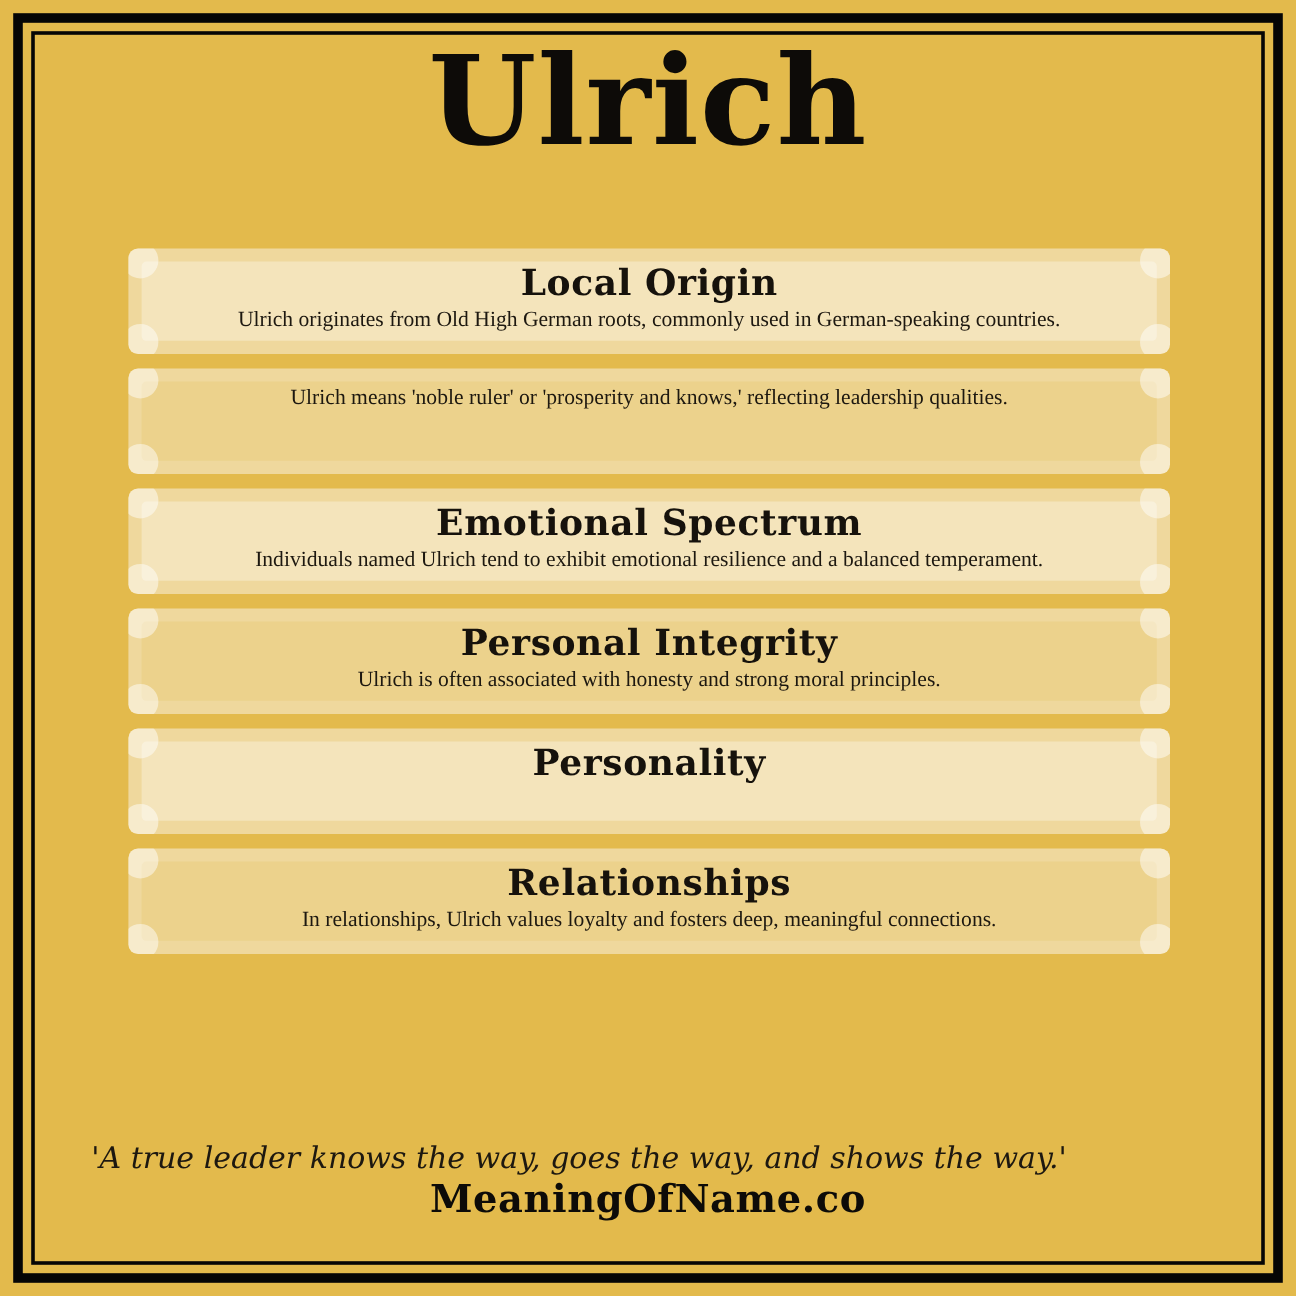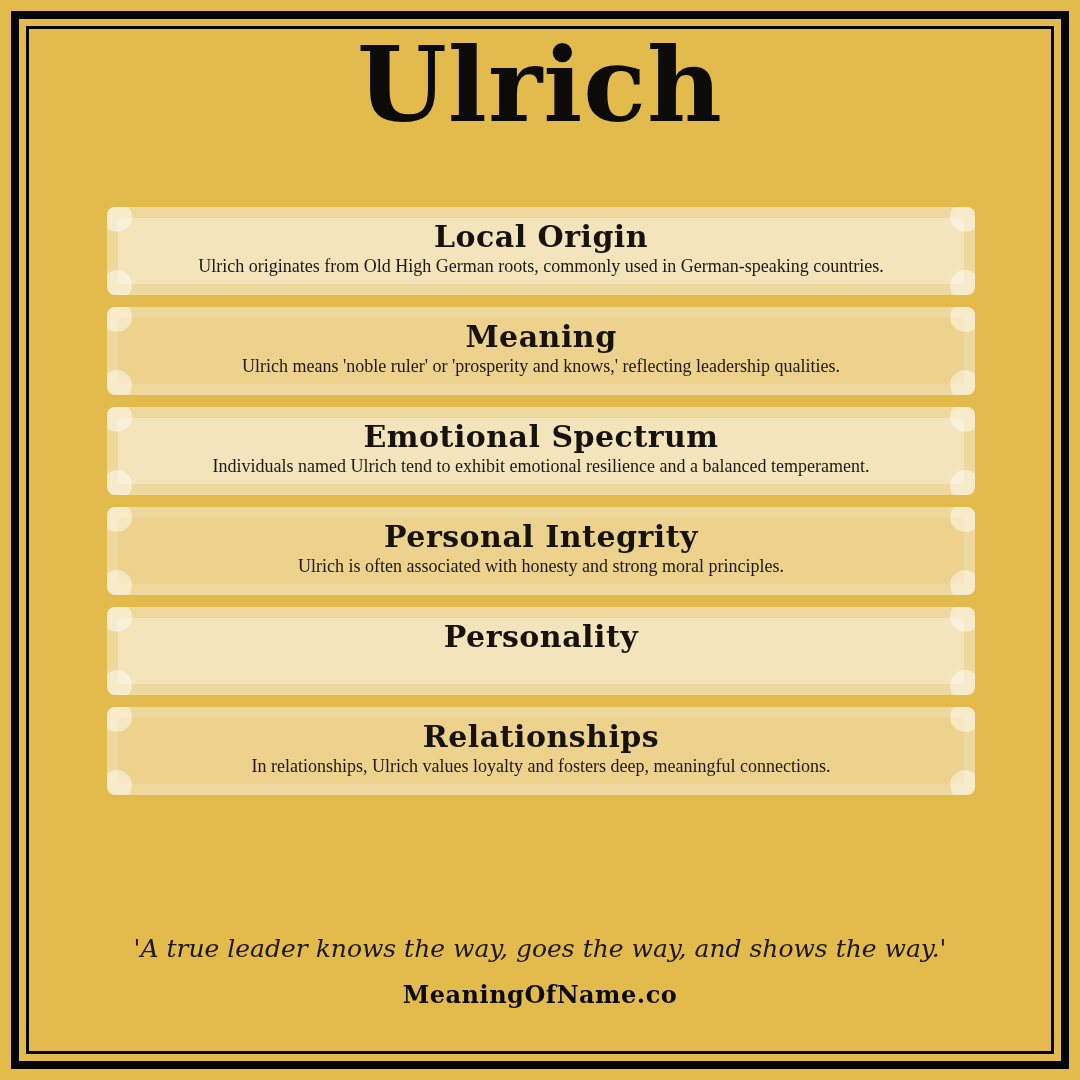--- a/index.html
+++ b/index.html
@@ -87,35 +87,34 @@
   }
   .dot.tl { top: -5px; left: -5px; }
   .dot.tr { top: -5px; right: -5px; }
   .dot.bl { bottom: -5px; left: -5px; }
   .dot.br { bottom: -5px; right: -5px; }
   .quote {
     position: absolute;
     top: 934px;
     left: 60px;
     right: 60px;
-    margin: 0;
-    text-align: center;
+    margin: 16px;
     font-style: italic;
     font-size: 25px;
     color: #1d1810;
   }
   .brand {
     position: absolute;
     top: 980px;
     left: 60px;
     right: 60px;
     margin: 0;
     text-align: center;
     font-weight: bold;
-    font-size: 24px;
+    font-size: 32px;
     letter-spacing: 0.5px;
     color: #0d0b08;
   }
 </style>
 </head>
 <body>
 
 <div class="poster">
   <div class="frame-thick"></div>
   <div class="frame-thin"></div>
@@ -130,21 +129,20 @@
         <p>Ulrich originates from Old High German roots, commonly used in German-speaking countries.</p>
       </div>
       <span class="dot tl"></span>
       <span class="dot tr"></span>
       <span class="dot bl"></span>
       <span class="dot br"></span>
     </section>
 
     <section class="card dark">
       <div class="card-inner">
-        <h2>Meaning</h2>
         <p>Ulrich means 'noble ruler' or 'prosperity and knows,' reflecting leadership qualities.</p>
       </div>
       <span class="dot tl"></span>
       <span class="dot tr"></span>
       <span class="dot bl"></span>
       <span class="dot br"></span>
     </section>
 
     <section class="card light">
       <div class="card-inner">

